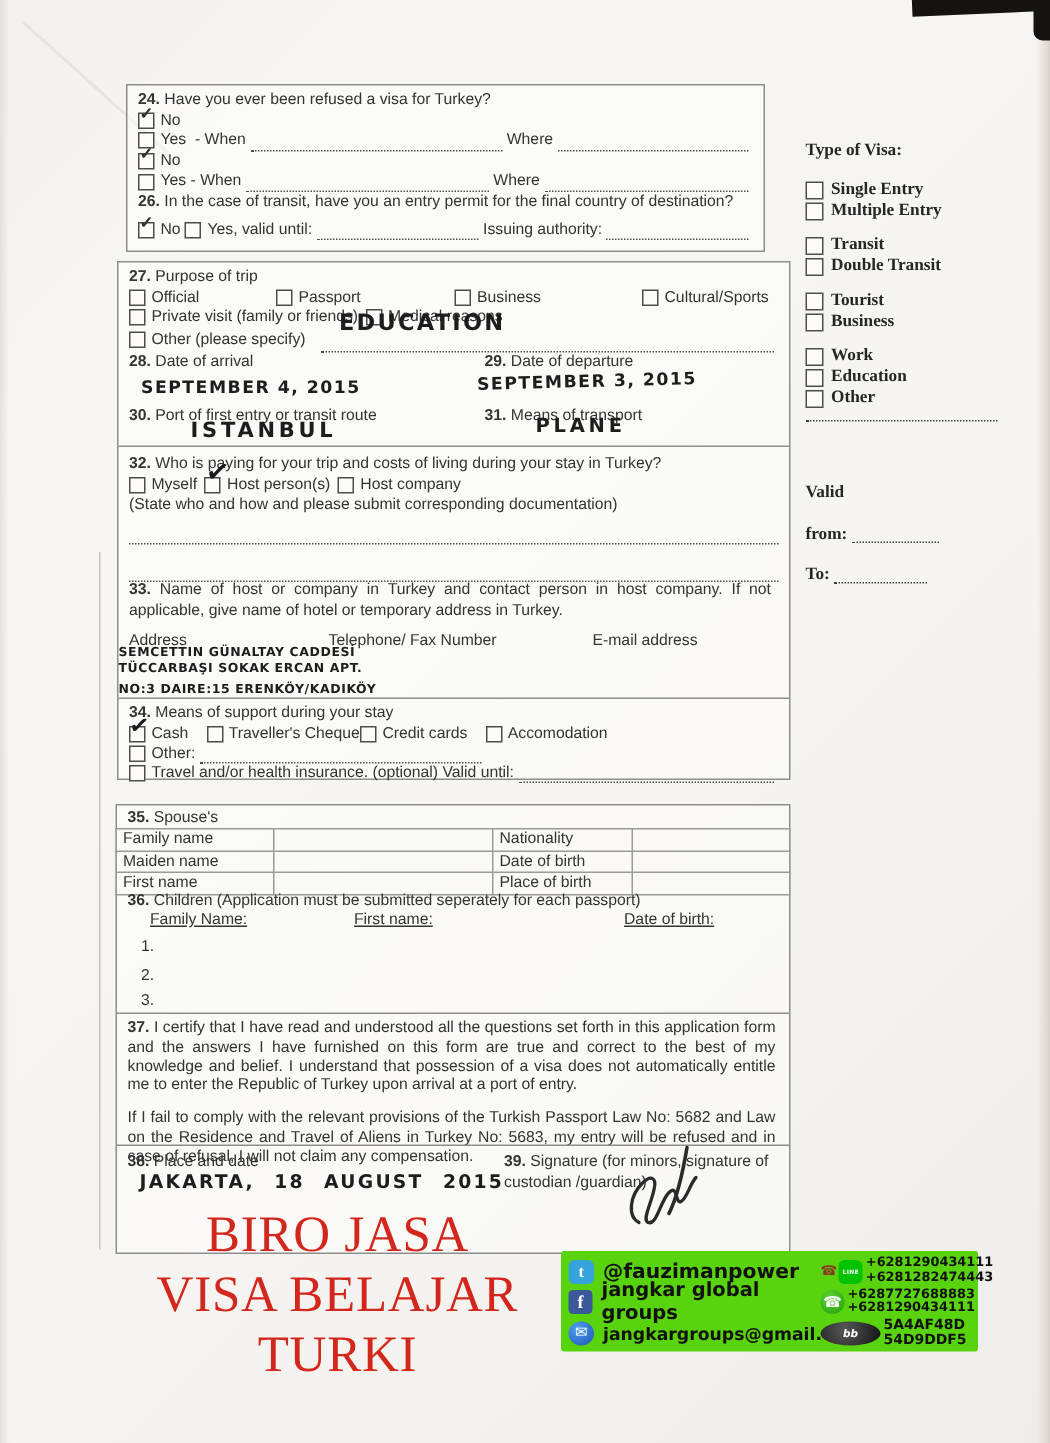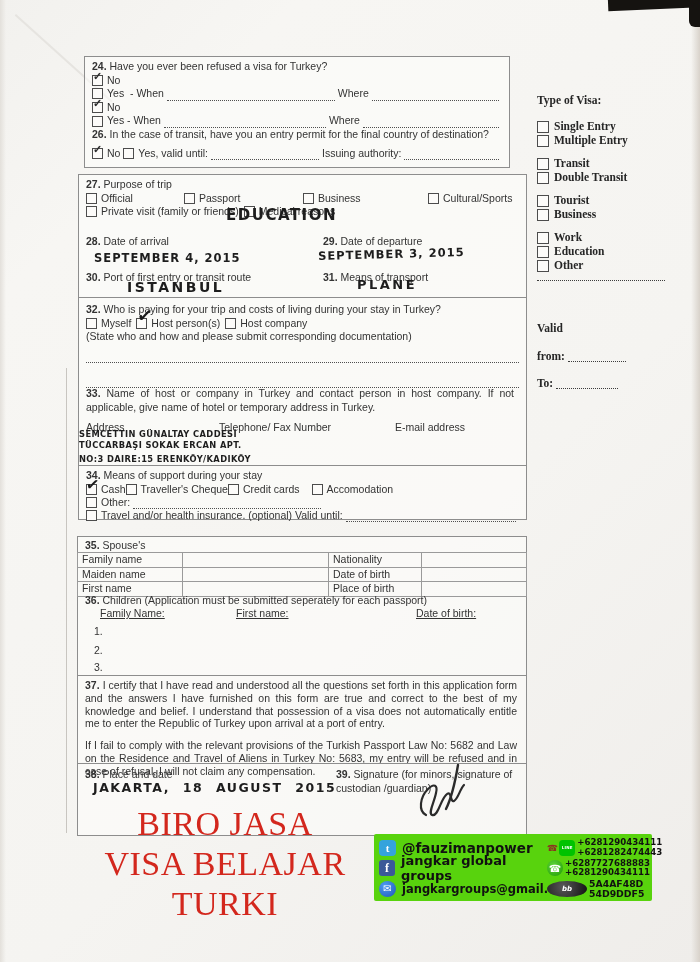--- a/index.html
+++ b/index.html
@@ -195,20 +195,27 @@
       <div class="fr">
         <span class="fr">
             <span class="cb"></span>
             <span>Private visit (family or friends)</span>
           </span>
         <span class="fr" style="margin-left:5px">
             <span class="cb"></span>
             <span>Medical reasons</span>
           </span>
       </div>
+      <div class="fe" style="height:16px">
+        <span class="fr" style="align-self:center">
+            <span class="cb"></span>
+            <span>Other (please specify)</span>
+          </span>
+        <span class="ld" style="margin-left:10px"></span>
+      </div>
     </div>
     <div class="abs" style="left:7px;top:60px;"><span class="n">28.</span> <span>Date of arrival</span></div>
     <div class="abs" style="left:244px;top:60px;"><span class="n">29.</span> <span>Date of departure</span></div>
     <div class="abs" style="left:7px;top:96px;"><span class="n">30.</span> <span>Port of first entry or transit route</span></div>
     <div class="abs" style="left:244px;top:96px;"><span class="n">31.</span> <span>Means of transport</span></div>
     <div class="abs" style="left:0;top:122px;width:100%;border-top:1px solid #8d8d8d;"></div>
 
     <div class="abs" style="left:7px;top:128px;right:7px;">
       <div><span class="n">32.</span> <span>Who is paying for your trip and costs of living during your stay in Turkey?</span></div>
       <div class="fr">
@@ -239,21 +246,21 @@
 
     <div class="abs" style="left:7px;top:294px;right:7px;">
       <div><span class="n">34.</span> <span>Means of support during your stay</span></div>
       <div class="fr">
         <span class="fr">
             <span class="cb">
               <span class="hwtick">✓</span>
             </span>
             <span>Cash</span>
           </span>
-        <span class="fr" style="">
+        <span class="fr" style="margin-left:12px">
             <span class="cb"></span>
             <span>Traveller's Cheque</span>
           </span>
         <span class="fr" style="">
             <span class="cb"></span>
             <span>Credit cards</span>
           </span>
         <span class="fr" style="margin-left:12px">
             <span class="cb"></span>
             <span>Accomodation</span>

